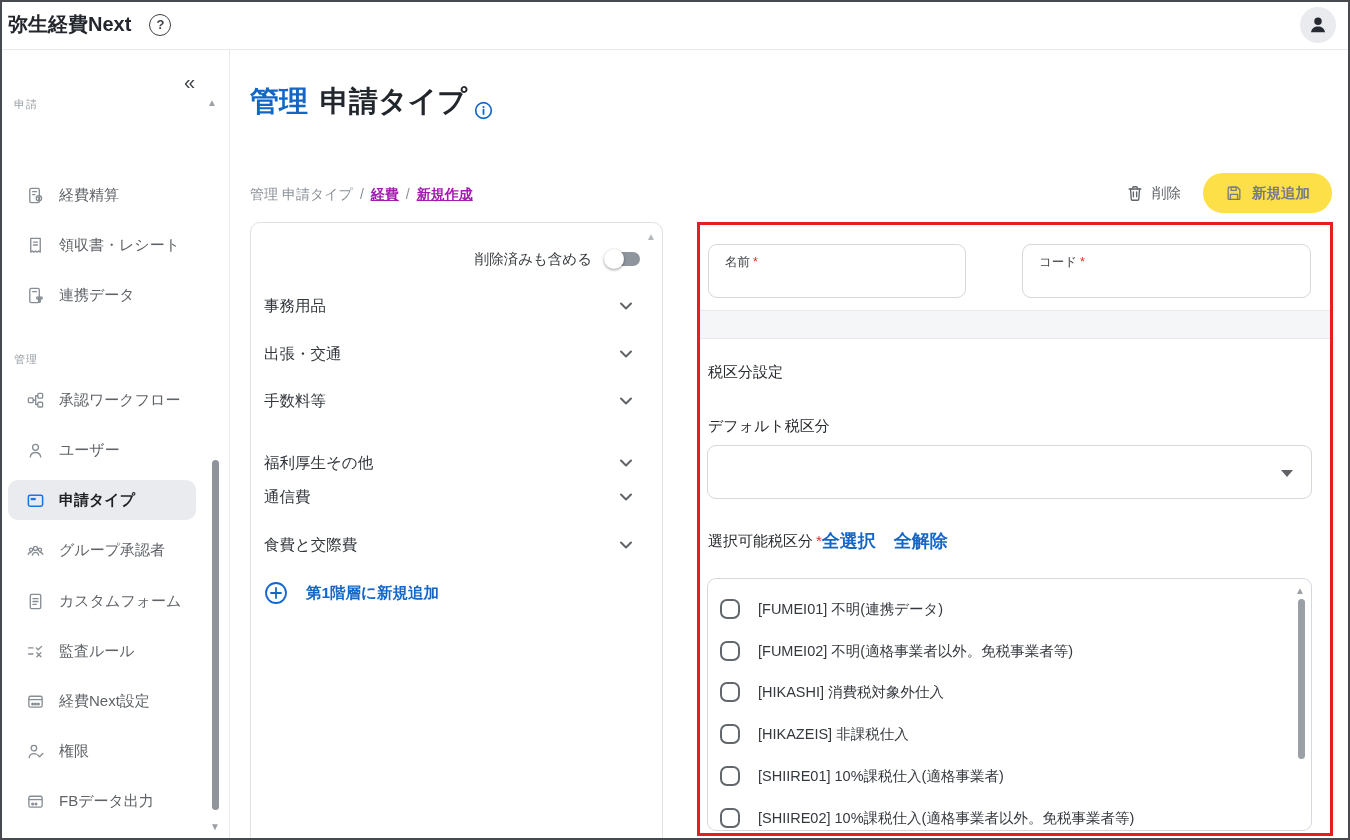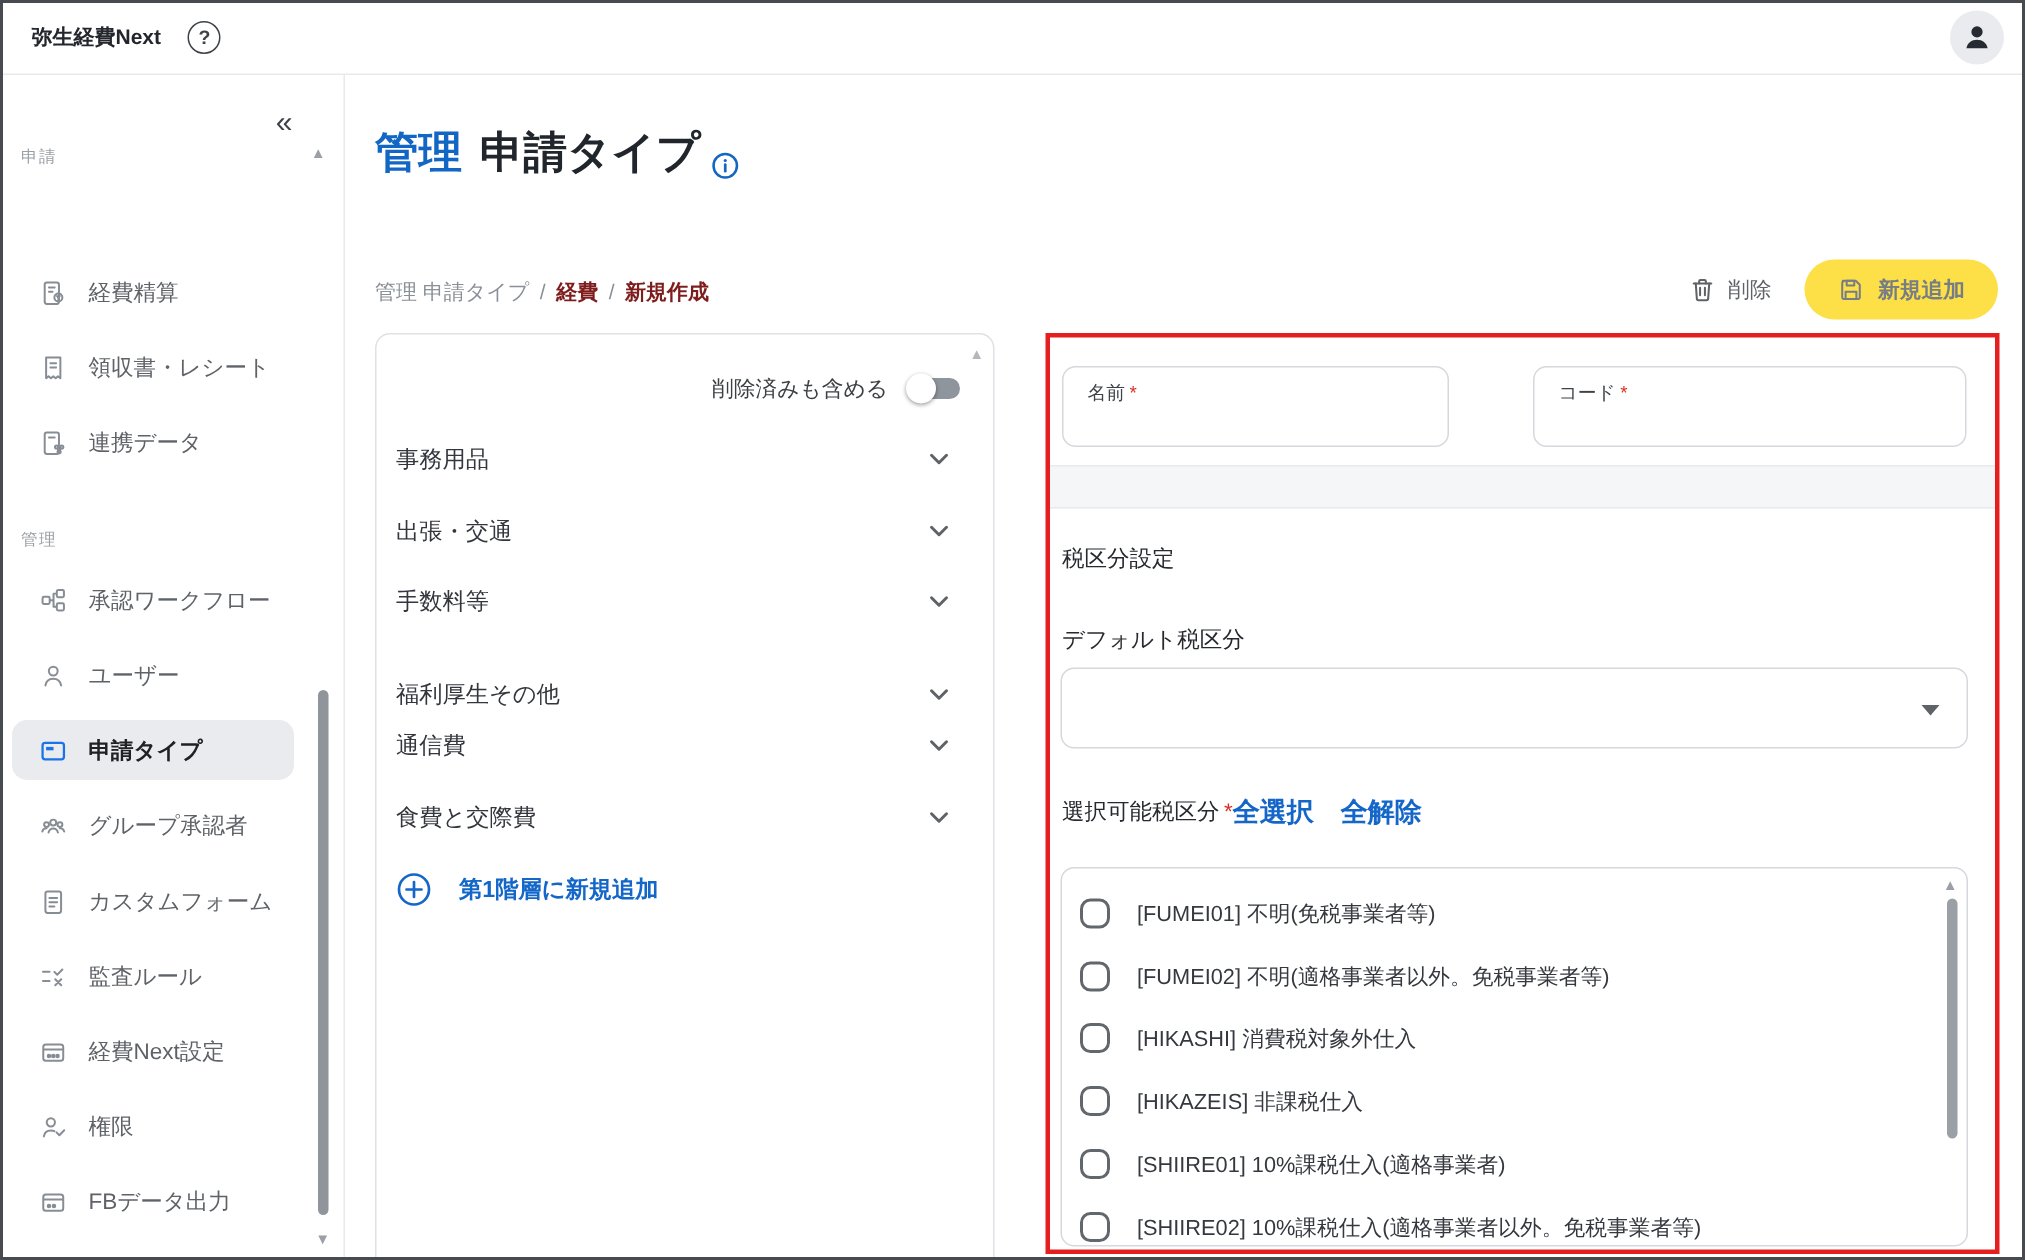--- a/index.html
+++ b/index.html
@@ -1,41 +1,41 @@
 <!DOCTYPE html>
 <html><head>
 <meta charset="utf-8">
 <style>
   html,body{margin:0;padding:0;width:1350px;height:840px;overflow:hidden;
     font-family:"Liberation Sans","DejaVu Sans",sans-serif;background:#fff;}
   .frame{position:absolute;inset:0;border:2px solid #474b50;box-sizing:border-box;pointer-events:none;z-index:99;}
   
   .topbar{position:absolute;left:0;top:0;width:1350px;height:50px;background:#fff;border-bottom:1px solid #e7e9ec;box-sizing:border-box;display:flex;align-items:center;}
-  .app-title{margin-left:21px;font-size:14px;font-weight:bold;color:#23272d;}
+  .app-title{margin-left:8px;font-size:20px;font-weight:bold;color:#23272d;}
   .app-title .suffix{font-weight:600;}
   .help-circle{margin-left:18px;width:20px;height:20px;border:1.8px solid #3d4248;border-radius:50%;color:#3d4248;font-size:13px;font-weight:bold;display:flex;align-items:center;justify-content:center;cursor:pointer;}
   .avatar{position:absolute;right:14px;top:7px;width:36px;height:36px;border-radius:50%;background:#e9ebee;display:flex;align-items:center;justify-content:center;}
   
   .sidebar{position:absolute;left:0;top:50px;width:230px;height:790px;background:#fff;border-right:1px solid #e7e9ec;box-sizing:border-box;}
   .collapse-btn{position:absolute;right:34px;top:22px;font-size:20px;color:#3d4248;cursor:pointer;line-height:1;}
   .sec-label{position:absolute;left:14px;font-size:11px;color:#9aa0a6;letter-spacing:1px;}
   .scroll-glyph{position:absolute;color:#9aa0a6;font-size:10px;line-height:1;}
   .nav-item{position:absolute;left:8px;width:188px;height:40px;display:flex;align-items:center;gap:14px;padding-left:18px;box-sizing:border-box;color:#5f6368;font-size:15px;cursor:pointer;border-radius:10px;}
   .nav-item svg{flex:0 0 auto;color:#878d94;}
   .nav-item.selected{background:#e9ebef;color:#202124;font-weight:bold;}
   .nav-item.selected svg{color:#1a73e8;}
   .sb-thumb{position:absolute;right:10px;top:410px;width:7px;height:350px;background:#8f959b;border-radius:4px;}
   
   .page-title{position:absolute;left:250px;top:82px;font-size:29px;font-weight:bold;white-space:nowrap;}
   .page-title .prefix{color:#1266c4;margin-right:12px;}
   .page-title .main{color:#21252c;}
   .info-icon{display:inline-block;transform:translateY(9px);margin-left:7px;}
   .breadcrumb{position:absolute;left:250px;top:186px;font-size:14px;color:#8a9098;white-space:nowrap;}
   .breadcrumb .sep{margin:0 7px;}
-  .breadcrumb .bold{color:#7f1d1d;font-weight:bold;}
+  .breadcrumb .bold{color:#a21caf;font-weight:bold;text-decoration:underline;}
   .toolbar{position:absolute;right:18px;top:173px;height:40px;display:flex;align-items:center;gap:22px;}
   .btn-delete{display:flex;align-items:center;gap:8px;color:#5f6368;font-size:14.5px;cursor:pointer;}
   .btn-add{display:flex;align-items:center;gap:9px;background:#fde047;color:#777d85;font-size:14.5px;font-weight:600;border-radius:21px;height:40px;padding:0 22px;cursor:default;}
   
   .cat-panel{position:absolute;left:250px;top:222px;width:413px;height:630px;background:#fff;border:1px solid #dfe1e5;border-radius:10px;box-sizing:border-box;}
   .panel-up{position:absolute;right:6px;top:8px;color:#b4b8bd;font-size:10px;}
   .toggle-row{position:absolute;right:22px;top:26px;display:flex;align-items:center;gap:12px;font-size:14.5px;color:#3c4043;}
   .switch{position:relative;width:36px;height:20px;cursor:pointer;}
   .switch .track{position:absolute;left:8px;top:3px;width:28px;height:14px;background:#8e959d;border-radius:8px;}
   .switch .knob{position:absolute;left:0;top:0;width:20px;height:20px;background:#fff;border-radius:50%;box-shadow:0 1px 3px rgba(0,0,0,.4);}
@@ -300,21 +300,21 @@
     <span class="lbl"><span>選択可能税区分</span><span class="req">*</span></span>
     <span class="links">
       <span>全選択</span>
       <span>全解除</span>
     </span>
   </div>
 
   <div class="listbox">
     <div class="opt" style="top:14px">
       <div class="cbx"></div>
-      <span class="olabel">[FUMEI01] 不明(免税事業者等)</span>
+      <span class="olabel">[FUMEI01] 不明(連携データ)</span>
     </div>
     <div class="opt" style="top:56px">
       <div class="cbx"></div>
       <span class="olabel">[FUMEI02] 不明(適格事業者以外。免税事業者等)</span>
     </div>
     <div class="opt" style="top:97px">
       <div class="cbx"></div>
       <span class="olabel">[HIKASHI] 消費税対象外仕入</span>
     </div>
     <div class="opt" style="top:139px">

